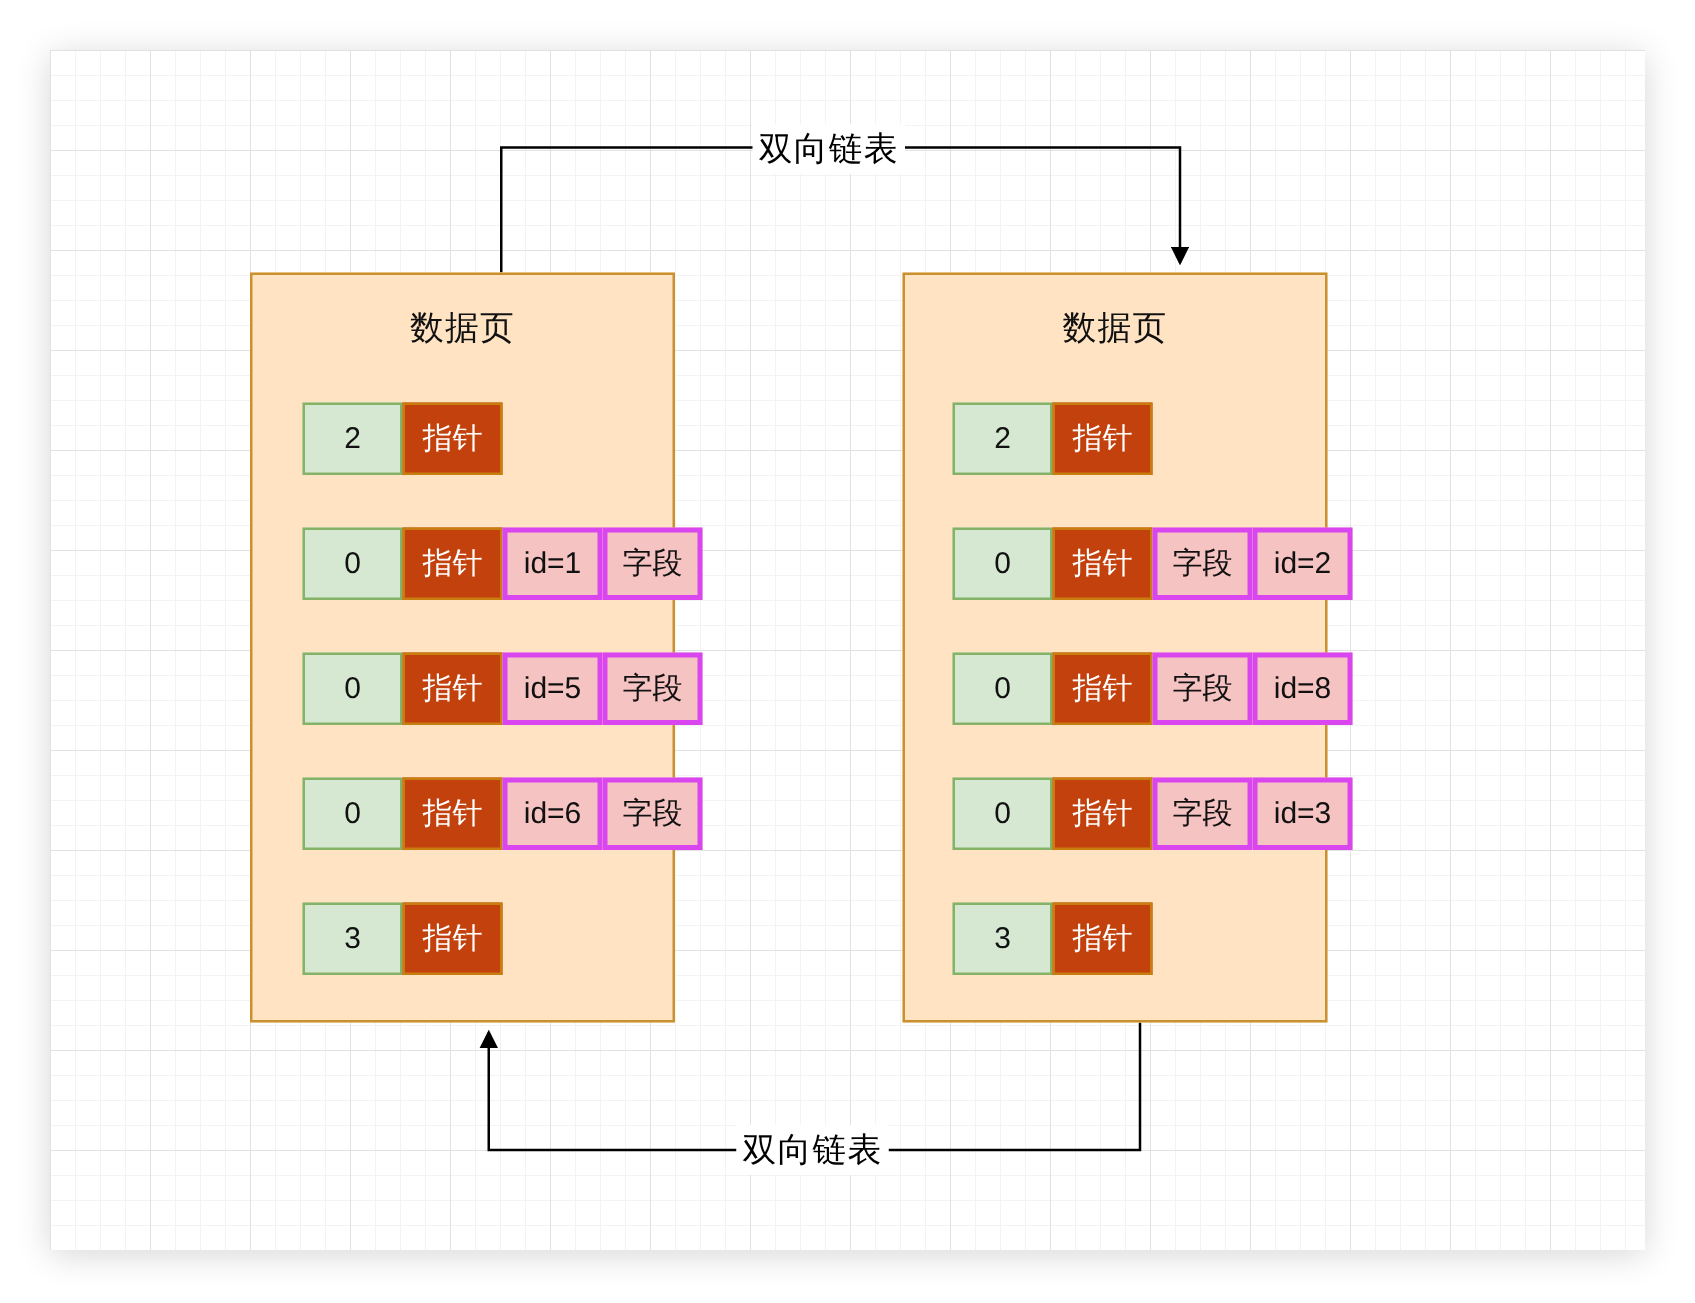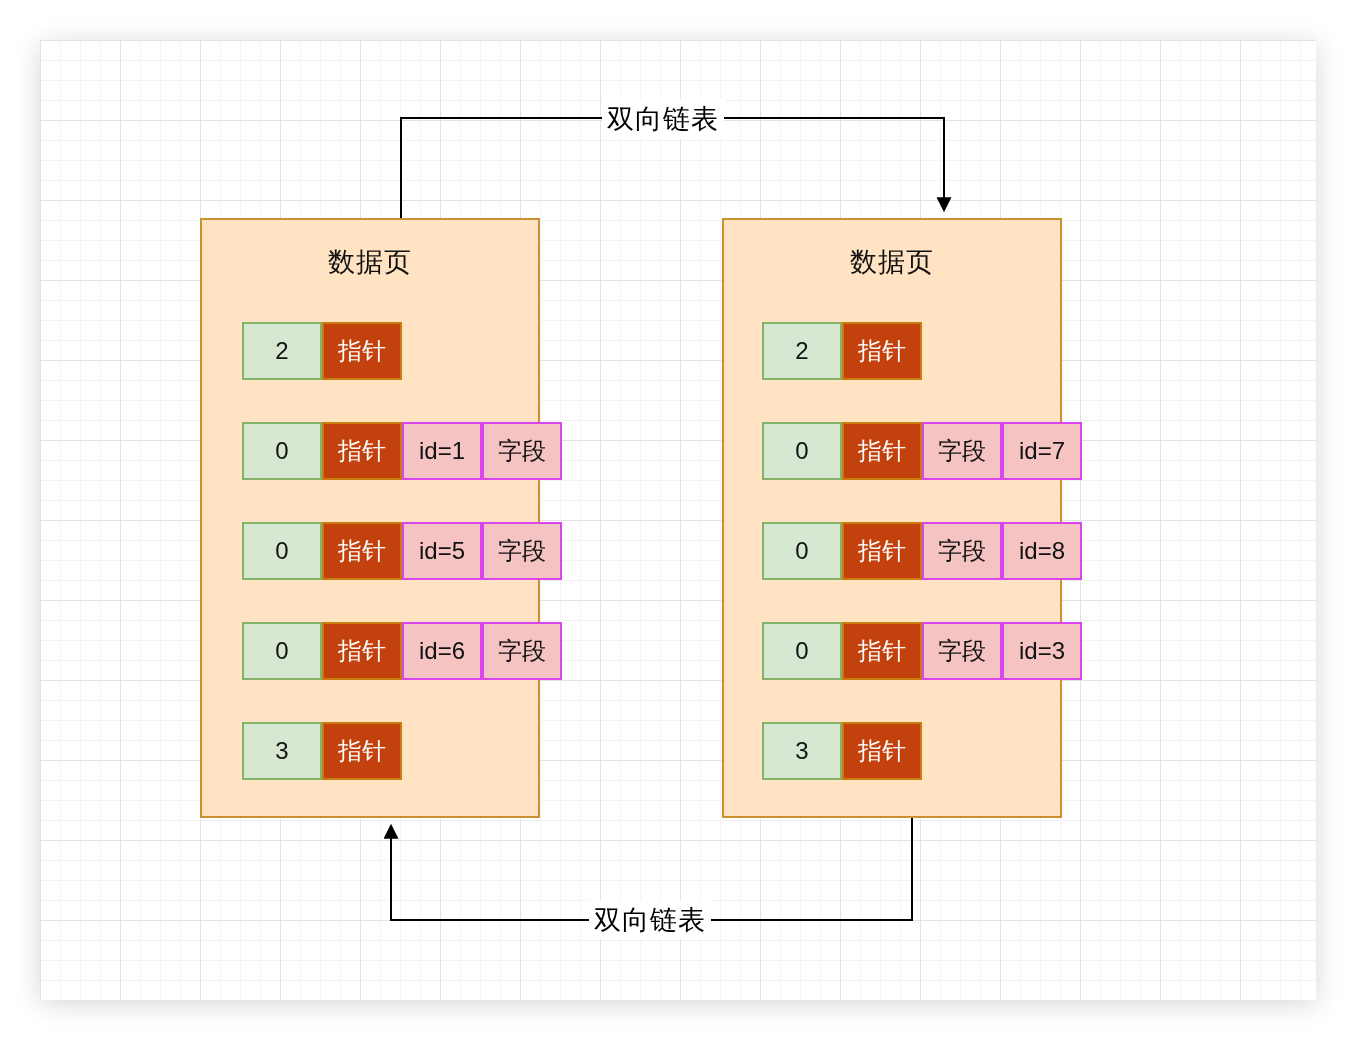--- a/index.html
+++ b/index.html
@@ -35,21 +35,21 @@
   .page-left .row{left:40px;}
   .page-right .row{left:38px;}
   .r1{top:102px;} .r2{top:202px;} .r3{top:302px;} .r4{top:402px;} .r5{top:502px;}
   .cell{
     width:80px;height:58px;box-sizing:border-box;flex:0 0 80px;
     display:flex;align-items:center;justify-content:center;
     font-size:24px;line-height:1;color:#111;
   }
   .cell.green{background:#D6E7D2;border:2px solid #84B266;}
   .cell.orange{background:#c2410c;border:2px solid #C87D0E;color:#ffffff;}
-  .cell.pink{background:#F5C3C1;border:2px solid #d946ef;}
+  .cell.pink{background:#F5C3C1;border:4px solid #d946ef;}
 
   .edge-label{
     position:absolute;transform:translate(-50%,-50%);
     background:#ffffff;padding:2px 5px;font-size:27px;color:#000;
     white-space:nowrap;letter-spacing:1px;
   }
   .edge-label.top{left:663px;top:119px;}
   .edge-label.bottom{left:650px;top:920px;}
 </style>
 </head>
@@ -115,21 +115,21 @@
     <div class="page-title">数据页</div>
 
     <div class="row r1">
       <div class="cell green">2</div>
       <div class="cell orange">指针</div>
     </div>
     <div class="row r2">
       <div class="cell green">0</div>
       <div class="cell orange">指针</div>
       <div class="cell pink">字段</div>
-      <div class="cell pink">id=7</div>
+      <div class="cell pink">id=2</div>
     </div>
     <div class="row r3">
       <div class="cell green">0</div>
       <div class="cell orange">指针</div>
       <div class="cell pink">字段</div>
       <div class="cell pink">id=8</div>
     </div>
     <div class="row r4">
       <div class="cell green">0</div>
       <div class="cell orange">指针</div>

